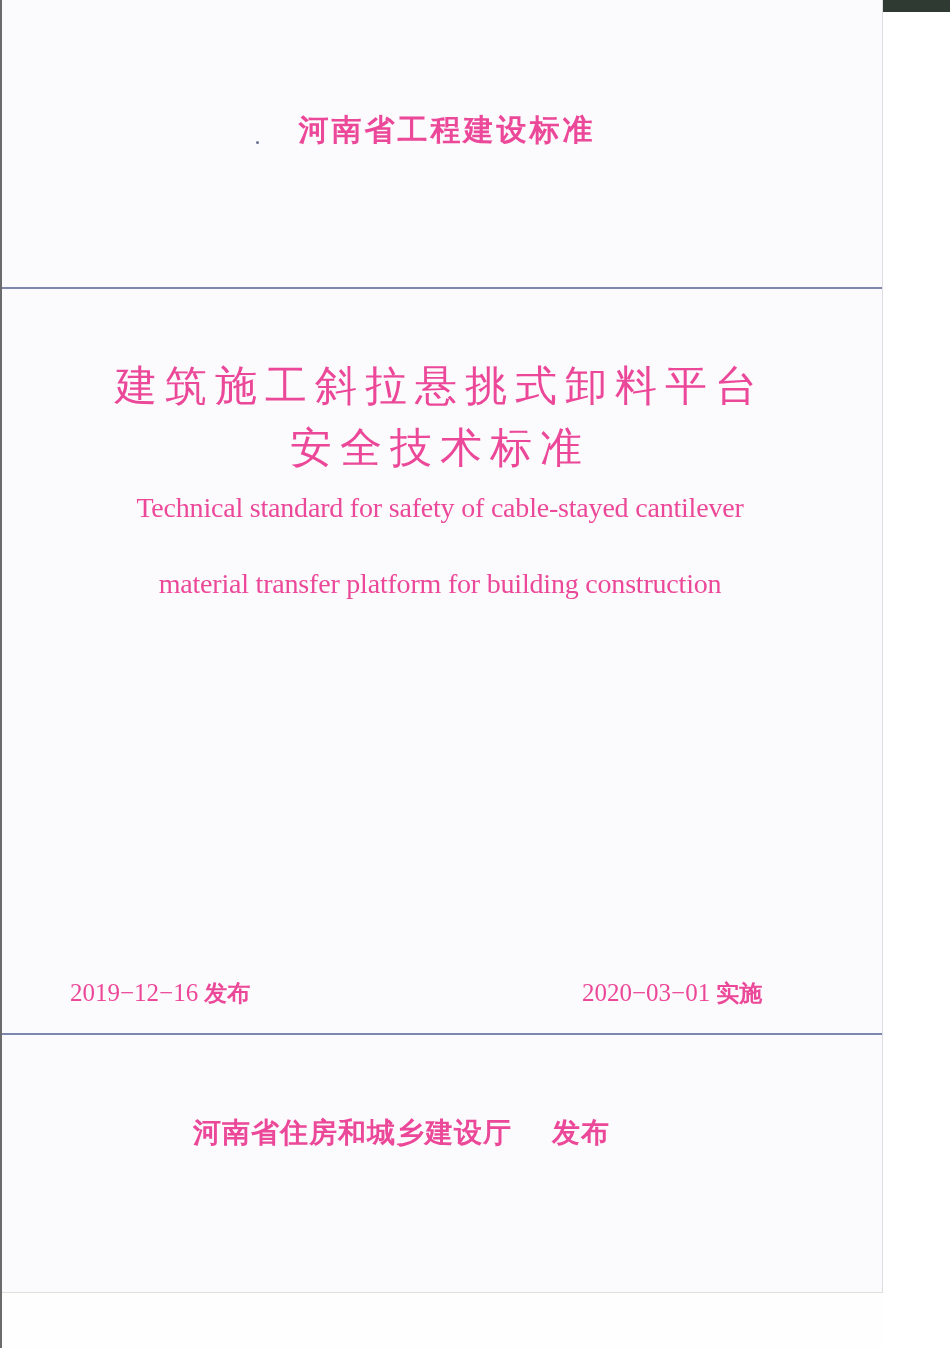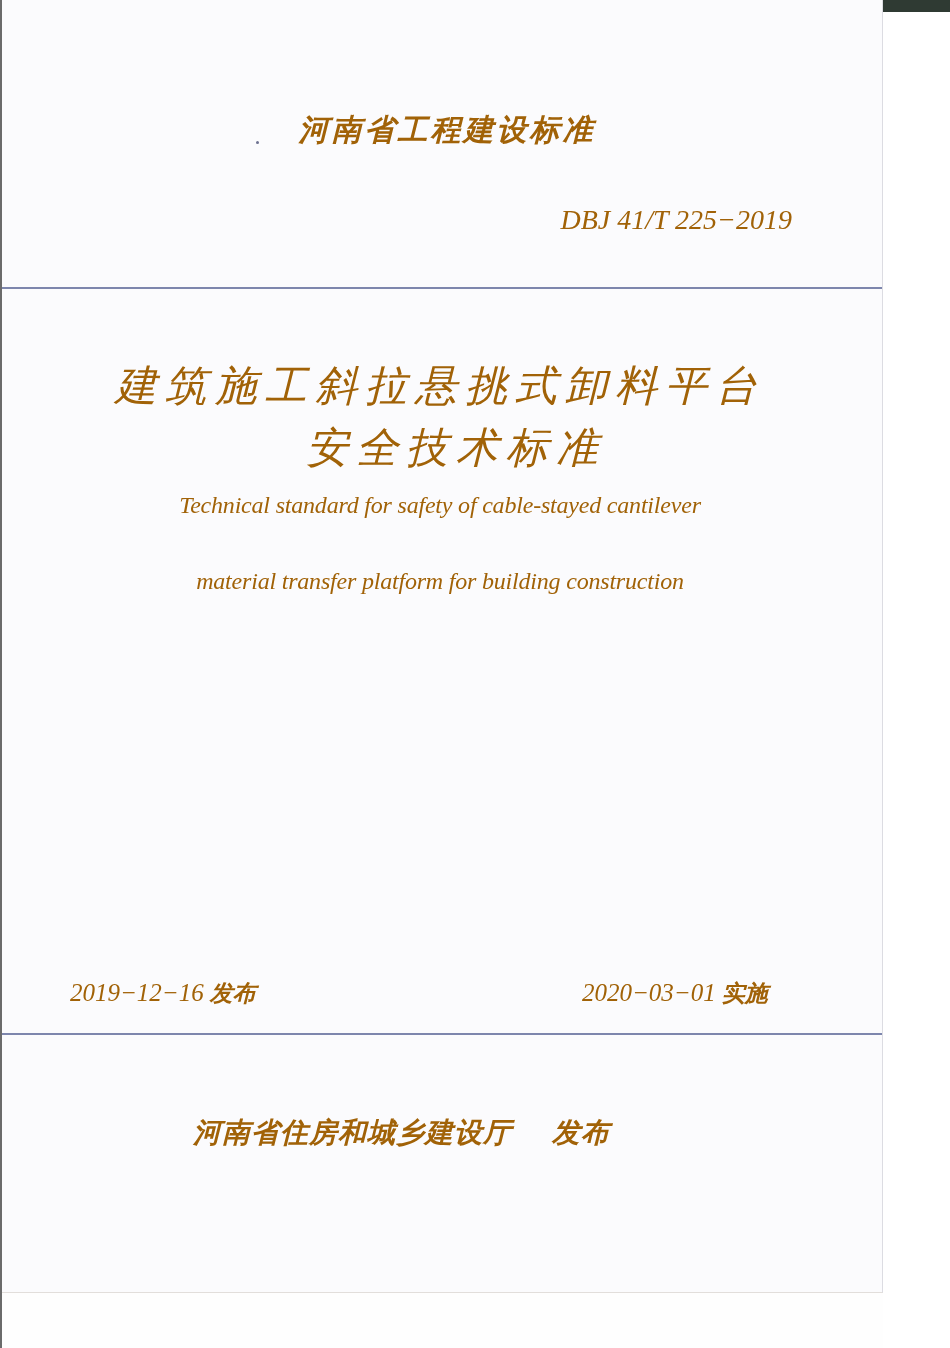--- a/index.html
+++ b/index.html
@@ -39,21 +39,21 @@
       background: #fbfbfd;
       border-right: 1px solid #dcdce2;
       border-bottom: 1px solid #e2dedb;
     }
     .page-under {
       position: absolute;
       left: 883px; top: 12px;
       width: 67px; height: 1336px;
       background: #ffffff;
     }
-    .text-blue { color: #a16207; font-style: italic; }
+    .text-blue { color: #ec4899; }
     .series {
       position: absolute;
       left: 0; width: 880px;
       top: 110px;
       text-align: center;
       font-size: 30px;
       font-weight: bold;
       letter-spacing: 3px;
       padding-left: 14px;
       box-sizing: border-box;
@@ -86,21 +86,21 @@
       text-align: center;
       font-family: "DejaVu Serif", serif;
       font-size: 42px;
       letter-spacing: 8px;
     }
     .title-en {
       position: absolute;
       left: 0; width: 880px;
       text-align: center;
       font-family: "Liberation Serif", serif;
-      font-size: 24px;
+      font-size: 28px;
       letter-spacing: -0.2px;
     }
     .date {
       position: absolute;
       top: 978px;
       font-family: "Liberation Serif", serif;
       font-size: 25px;
     }
     .date .label {
       font-family: "DejaVu Sans", sans-serif;
@@ -125,27 +125,26 @@
 <div class="page-under"></div>
 <div class="top-dark-strip"></div>
 <div class="left-edge"></div>
 
 <div class="cover"></div>
 
 <div class="series-dot"></div>
 <div class="series text-blue">河南省工程建设标准</div>
 
 <div class="std-code text-blue">
-  <div>DBJ 41/T 225−2019</div>
 </div>
 
 <div class="rule" style="top:287px;"></div>
 
 <div class="title-cn text-blue" style="top:358px;">建筑施工斜拉悬挑式卸料平台</div>
-<div class="title-cn text-blue" style="top:420px;padding-left:16px;">安全技术标准</div>
+<div class="title-cn text-blue" style="top:420px;">安全技术标准</div>
 
 <div class="title-en text-blue" style="top:492px;">Technical standard for safety of cable-stayed cantilever</div>
 <div class="title-en text-blue" style="top:520px;margin-top:48px;">material transfer platform for building construction</div>
 
 <div class="date text-blue" style="left:70px;text-align:right;">
   <span>2019−12−16</span><span class="label">发布</span>
 </div>
 <div class="date text-blue" style="left:582px;text-align:center;">
   <span>2020−03−01</span><span class="label">实施</span>
 </div>

